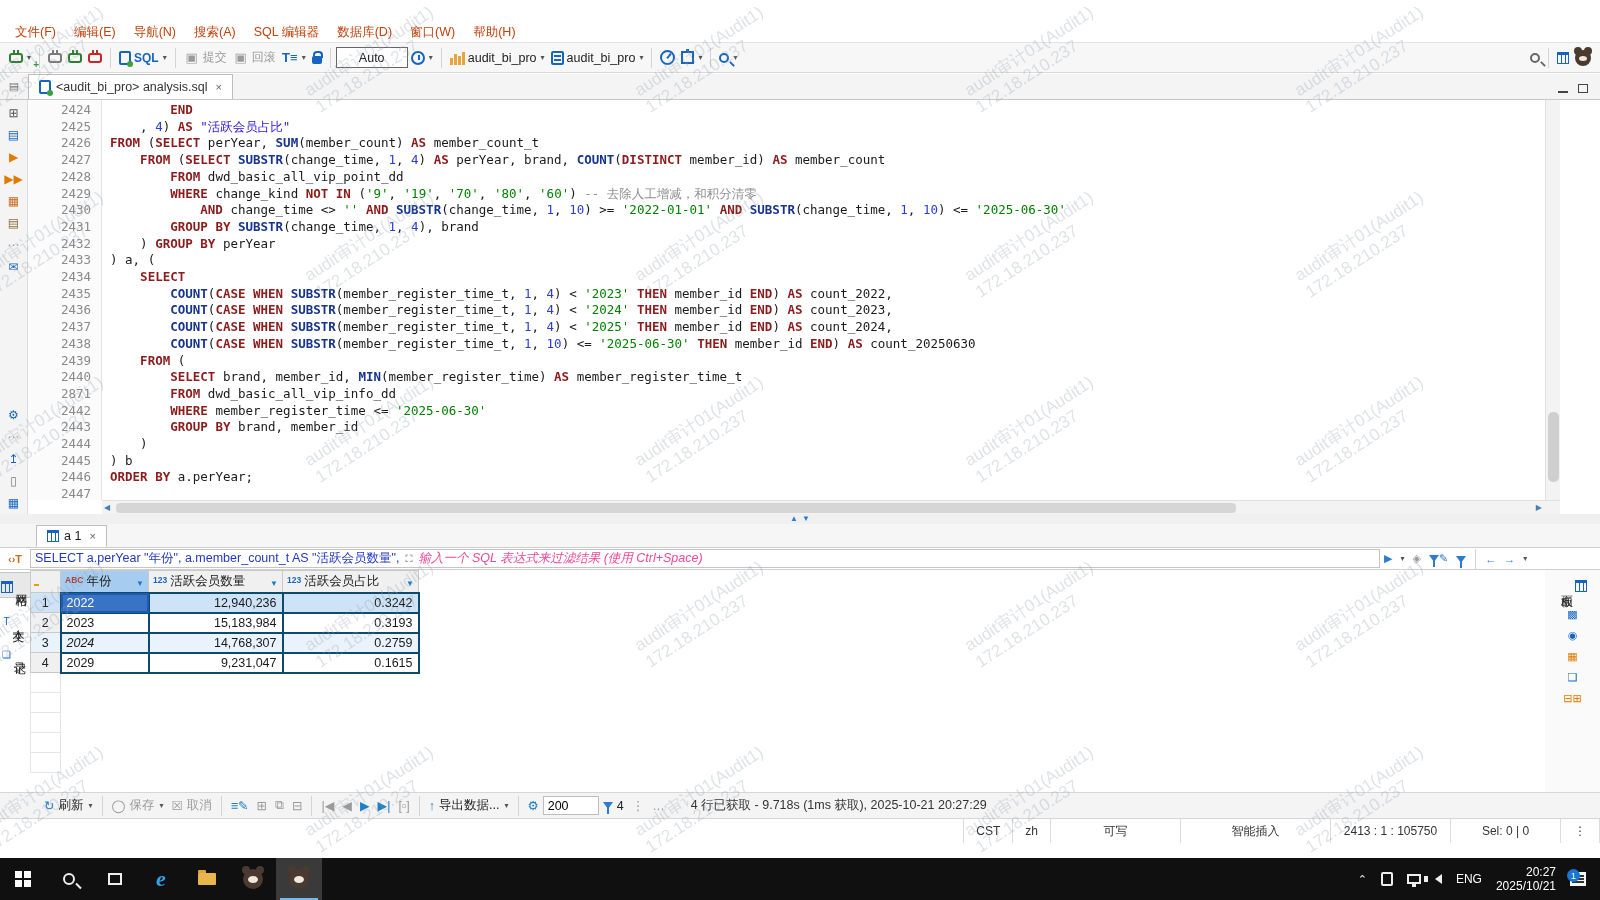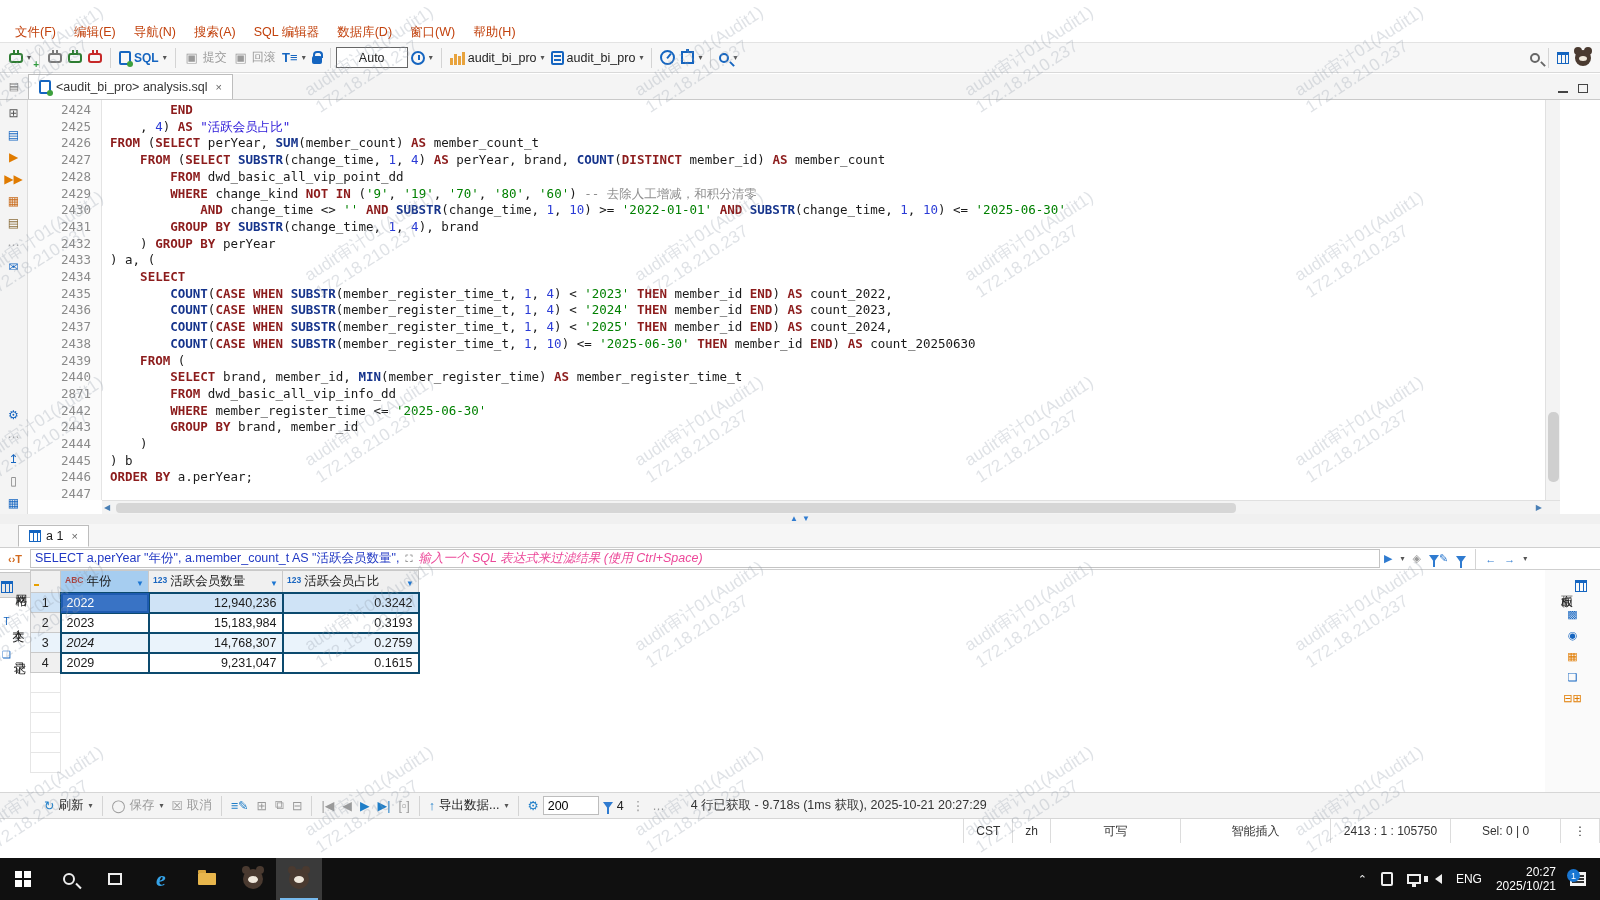--- a/index.html
+++ b/index.html
@@ -105,21 +105,21 @@
   #hscroll { position:absolute; left:102px; top:500px; width:1458px; height:14px; background:#f3f3f3;
     border-top:1px solid #e0e0e0; }
   #hthumb { position:absolute; left:14px; top:2px; width:1120px; height:10px; background:#d6d6d6; border-radius:4px; }
   .scroll-arrow { position:absolute; top:2px; font-size:8px; color:#4a7fb5; }
   #sash { position:absolute; left:0; top:514px; width:1600px; height:10px; background:#f0f0f0;
     display:flex; align-items:center; justify-content:center; gap:4px; }
   .sash-arrow { color:#2f7bd0; font-size:8px; line-height:8px; }
 
   
   #res-tabstrip { position:absolute; left:0; top:524px; width:1600px; height:23px; background:#f6f6f6;
-    display:flex; align-items:flex-end; padding-left:18px; }
+    display:flex; align-items:flex-end; padding-left:36px; }
   #res-tab { display:flex; align-items:center; gap:5px; height:22px; padding:0 10px;
     border:1px solid #bdbdbd; border-bottom:1px solid #fff; background:#fff; font-size:12.5px; }
   .grid-icon { width:12px; height:12px; border:1px solid #1565c0; position:relative; background:
     linear-gradient(#1565c0 0 2px, transparent 2px); }
   .grid-icon:before { content:""; position:absolute; left:3px; top:0; bottom:0; width:1px; background:#1565c0; }
   .grid-icon:after  { content:""; position:absolute; left:7px; top:0; bottom:0; width:1px; background:#1565c0; }
 
   #filterbar { position:absolute; left:0; top:547px; width:1600px; height:23px; background:#fff;
     border-top:1px solid #cfcfcf; border-bottom:1px solid #cfcfcf; display:flex; align-items:center; }
   #filter-type-icon { width:30px; text-align:center; color:#d2691e; font-weight:bold; font-size:11px; }

